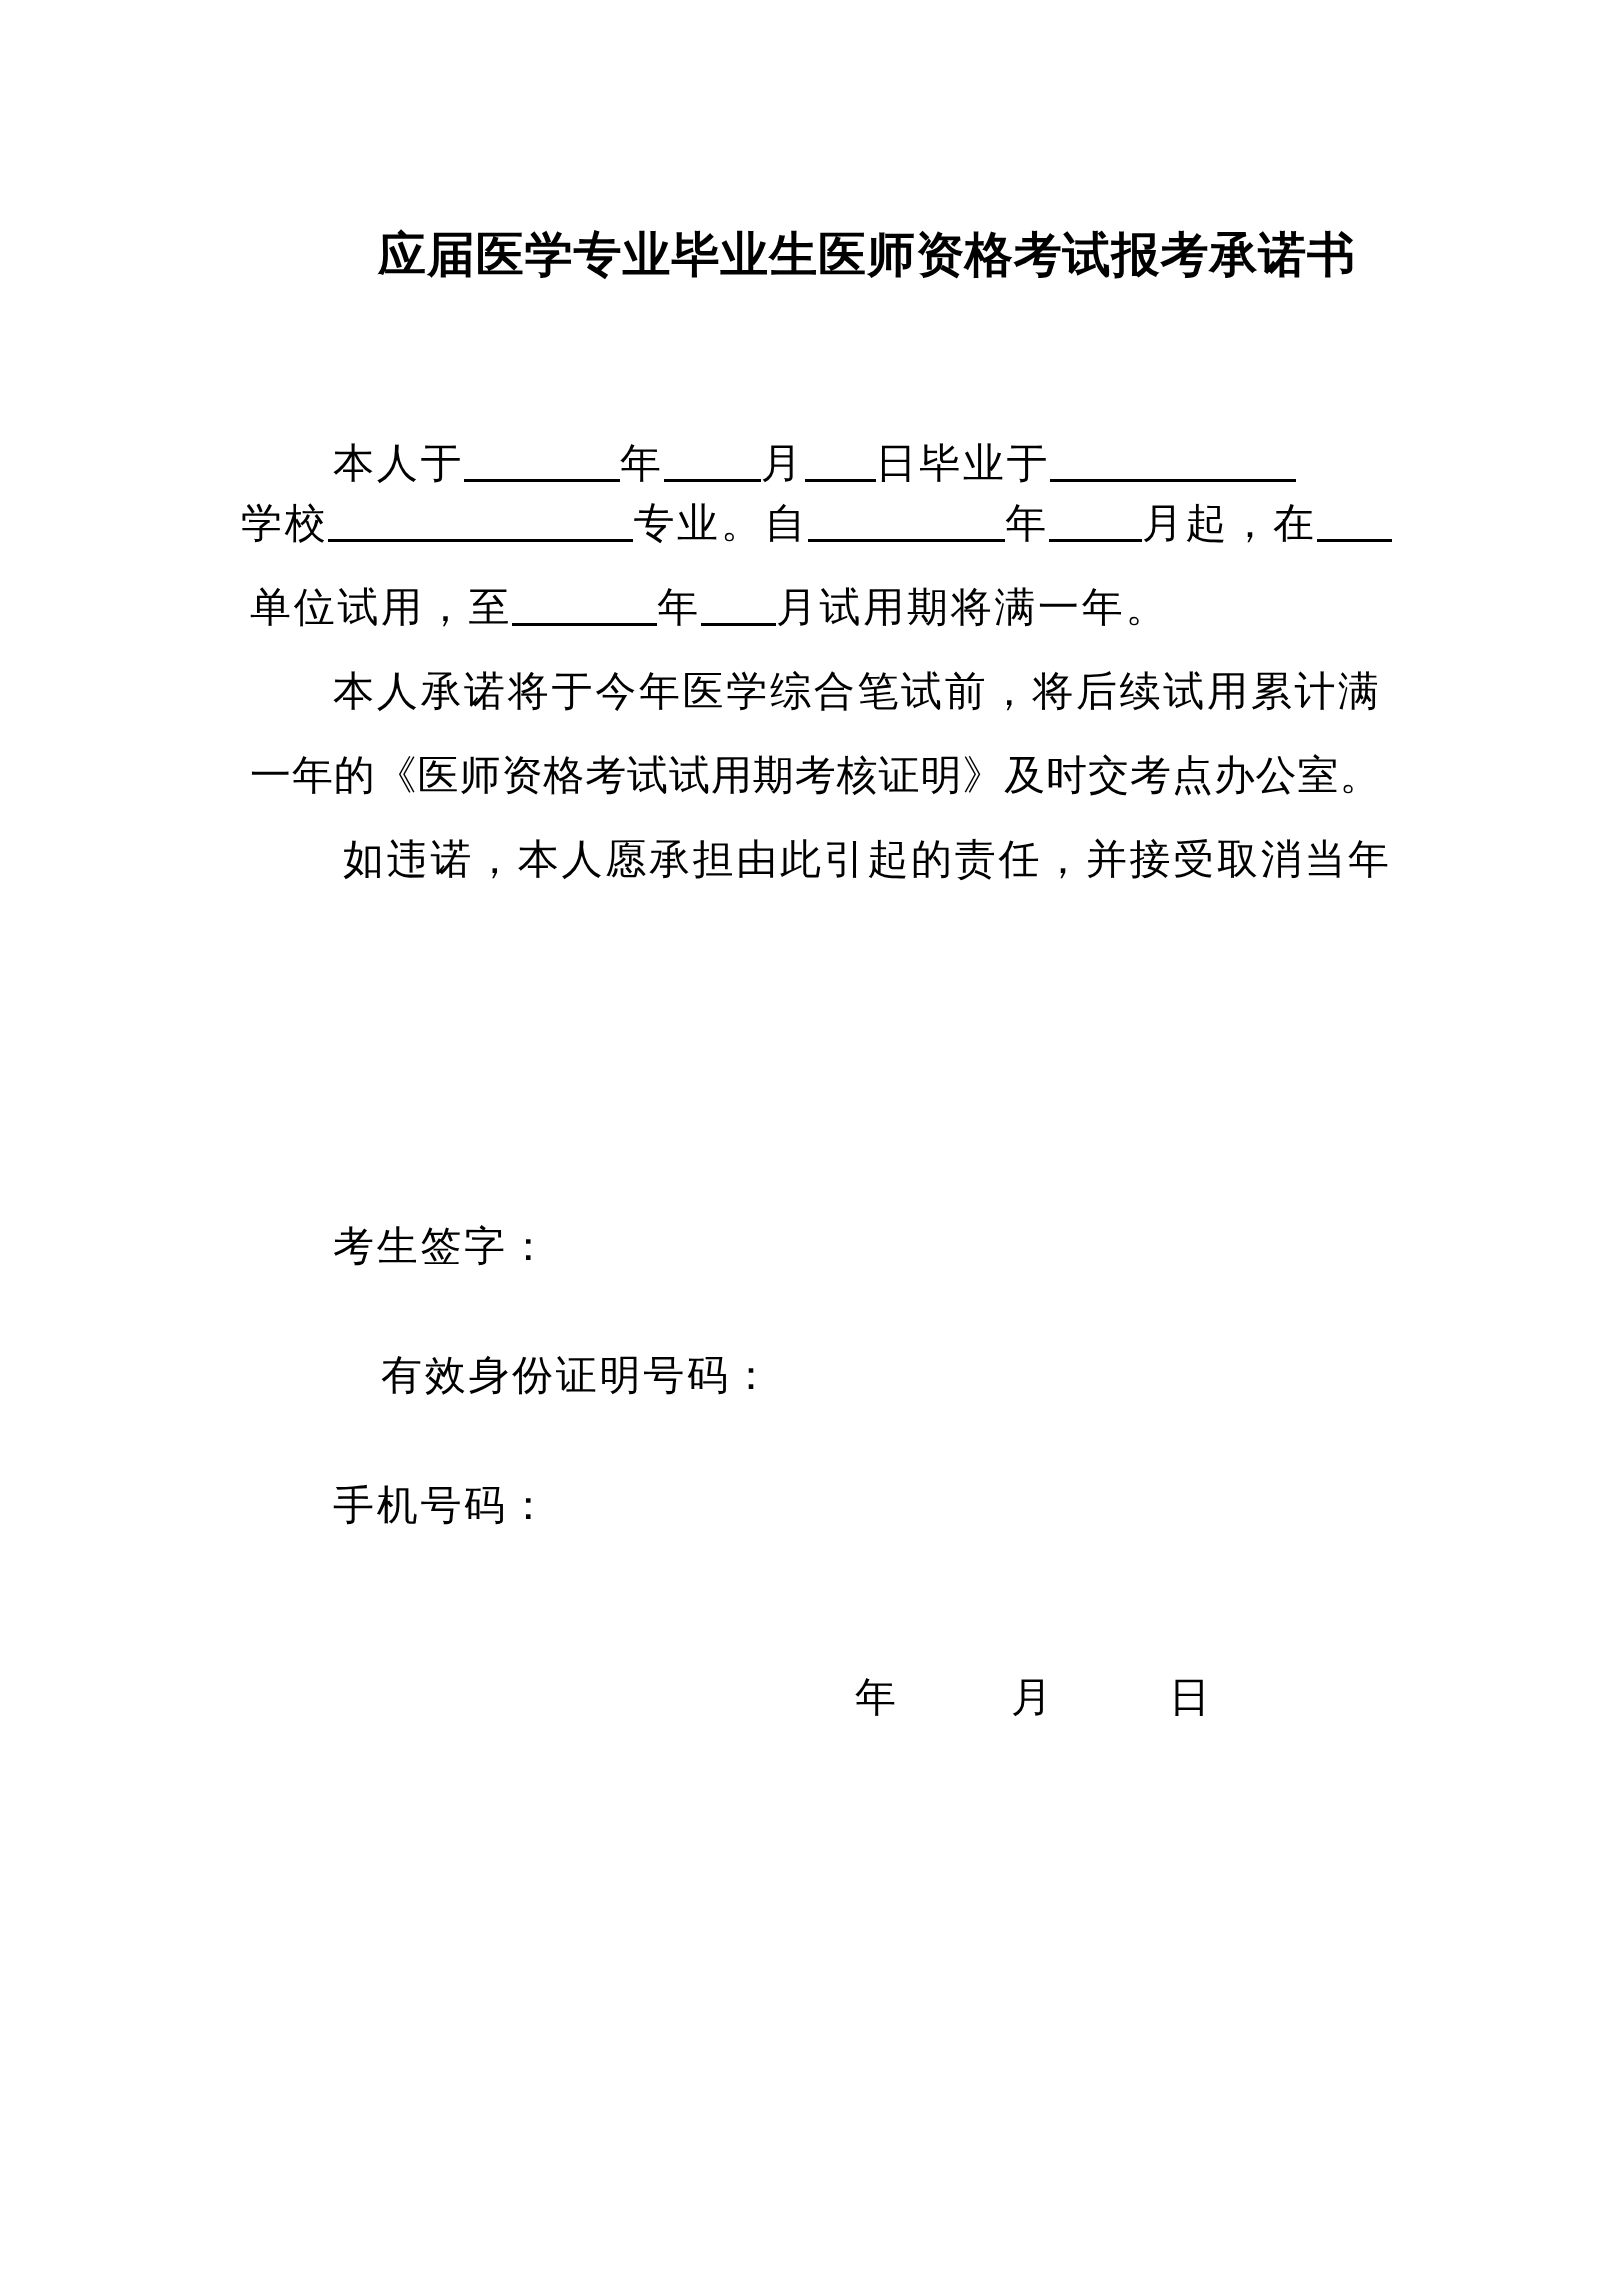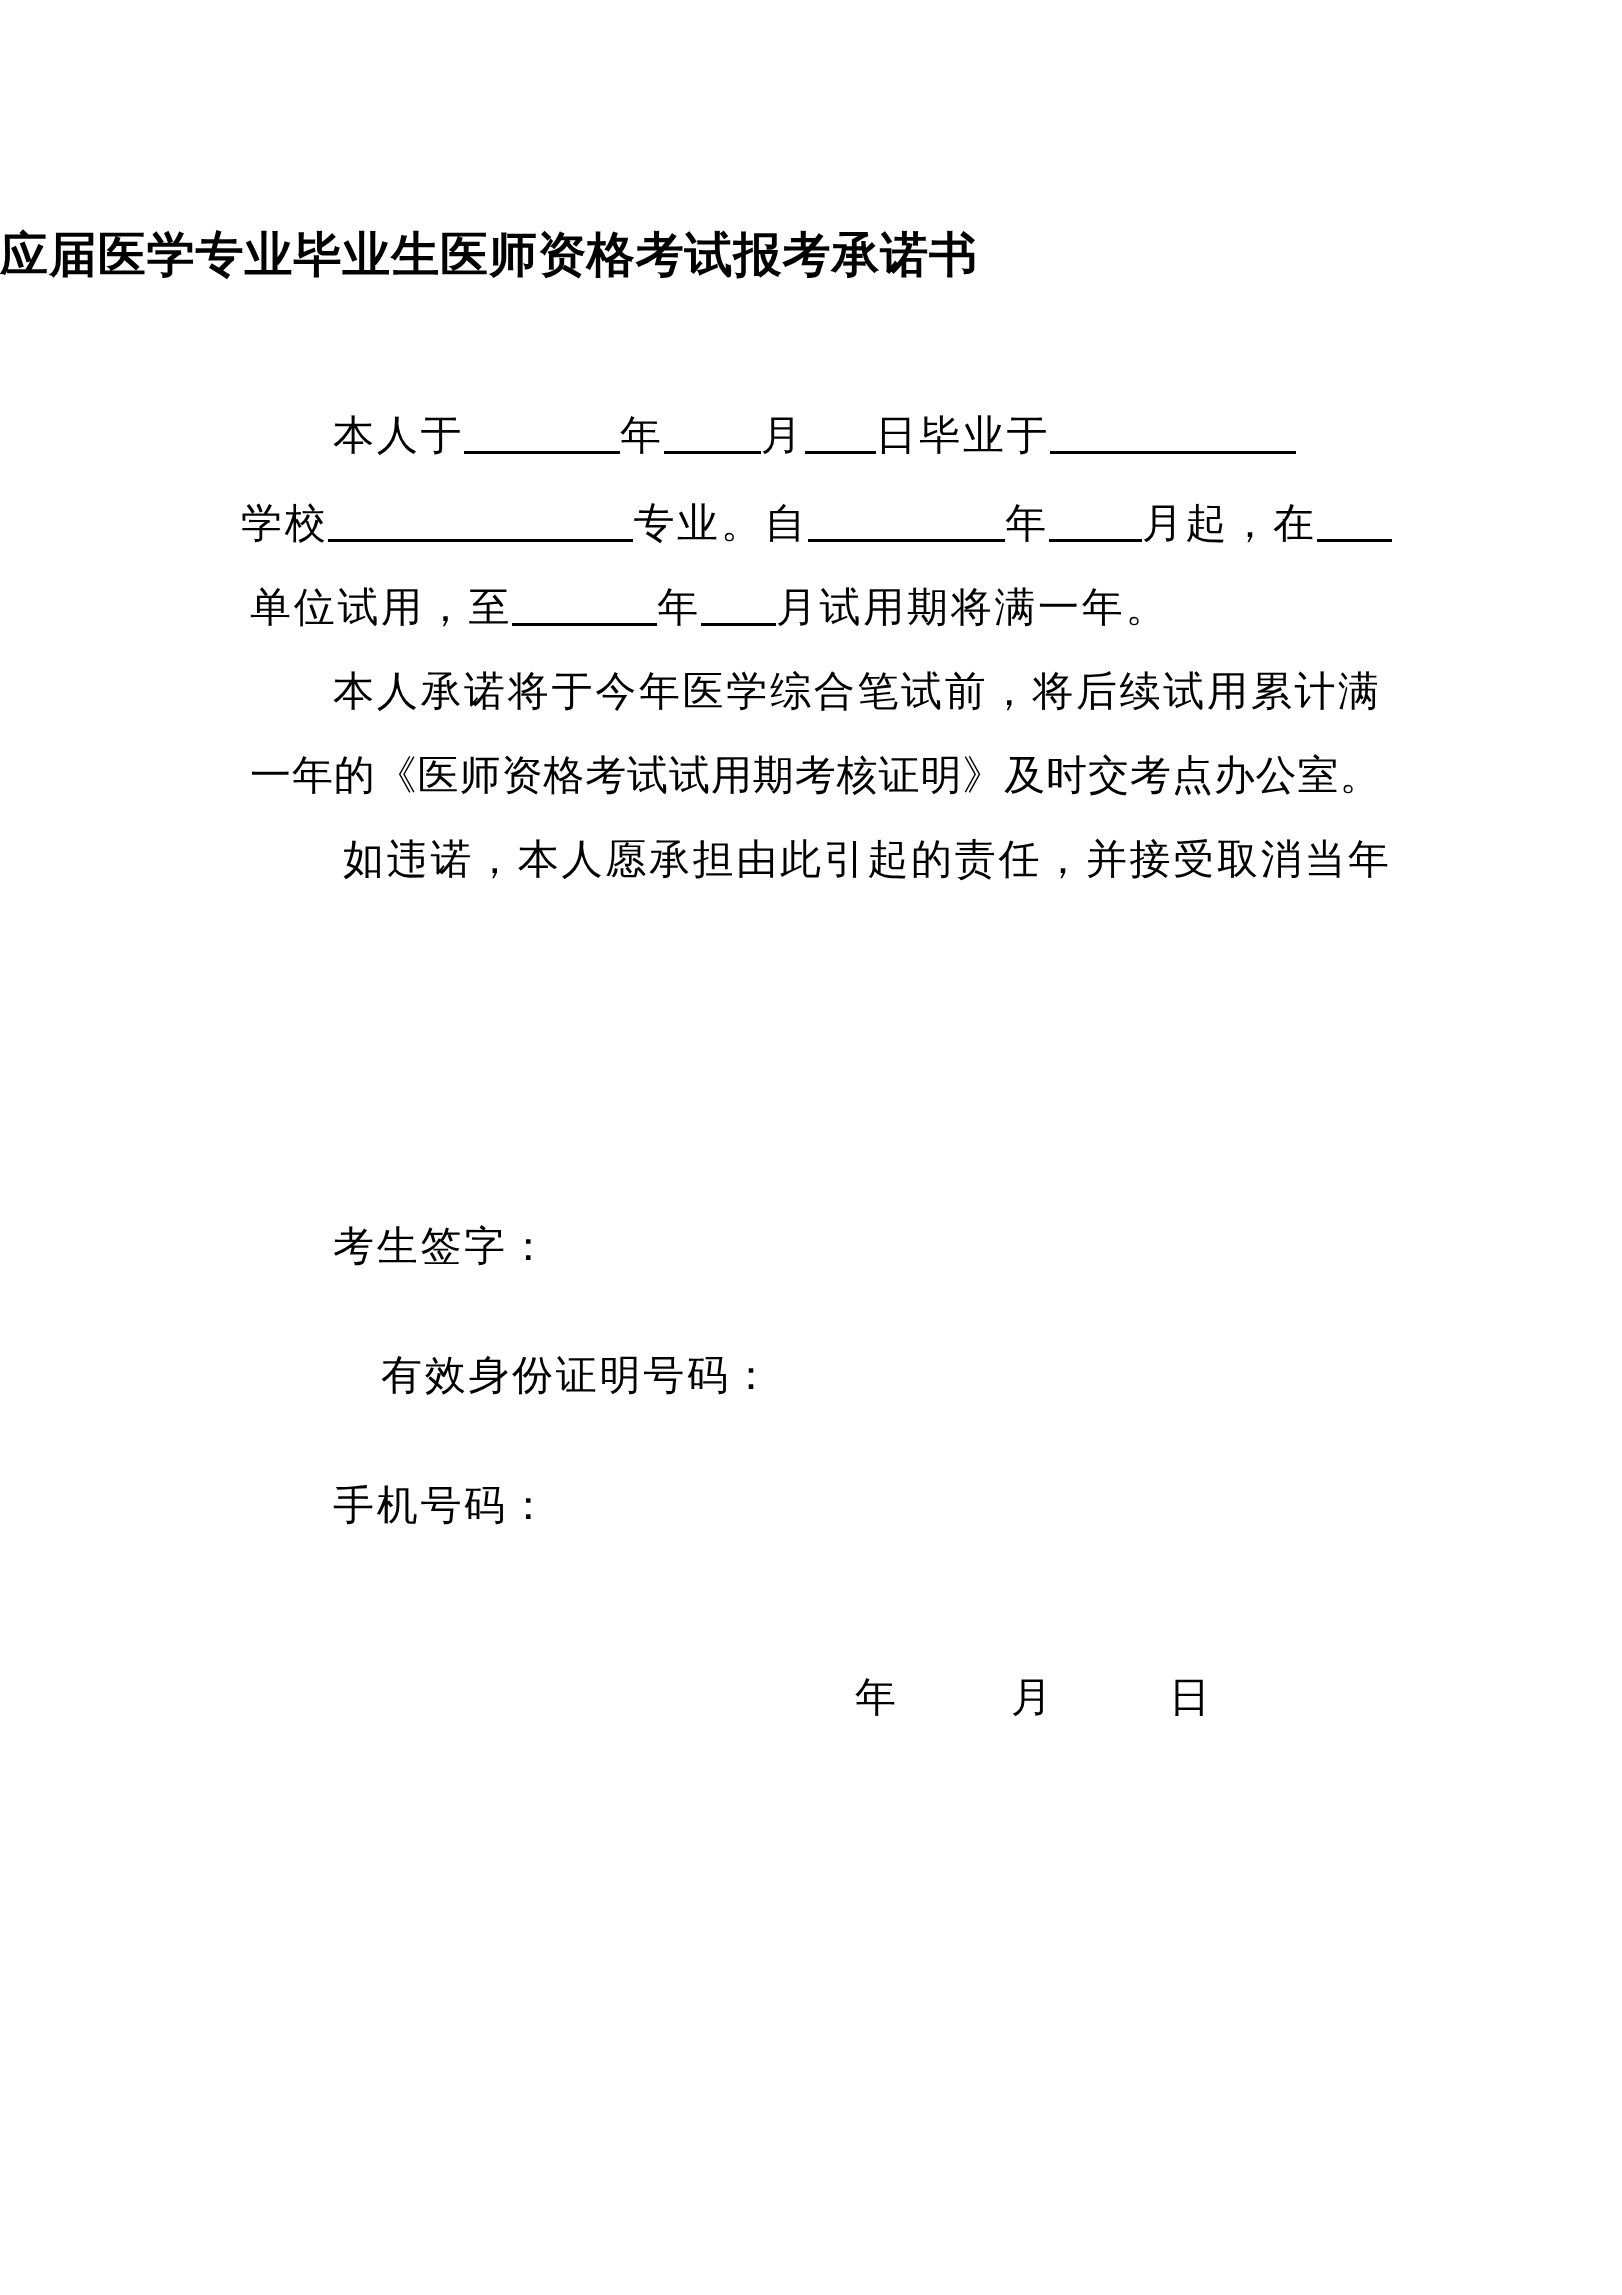--- a/index.html
+++ b/index.html
@@ -7,21 +7,21 @@
     position:relative;
     width:1623px;height:2295px;
     background:#ffffff;
     font-family:"Liberation Serif","DejaVu Serif",serif;
     color:#000;
     overflow:hidden;
   }
   .doc-title{
     position:absolute;
     left:0;top:226px;width:1356px;
-    text-align:left;
+    text-align:right;
     font-family:"Liberation Sans","DejaVu Sans",sans-serif;
     font-weight:700;
     font-size:48px;
     line-height:58px;
     letter-spacing:0.9px;
     white-space:nowrap;
   }
   .line{
     position:absolute;
     font-size:41px;
@@ -38,21 +38,21 @@
   }
   .datechar{position:absolute;font-size:41px;line-height:55px;}
 </style>
 </head>
 <body>
 
 <div class="page">
 
   <div class="doc-title">应届医学专业毕业生医师资格考试报考承诺书</div>
 
-  <div class="line" style="top:408px;left:333px;"><span>本人于</span><span class="blank" style="width:156px;"></span><span>年</span><span class="blank" style="width:97px;"></span><span>月</span><span class="blank" style="width:71px;"></span><span>日毕业于</span><span class="blank" style="width:246px;"></span></div>
+  <div class="line" style="top:436px;left:333px;"><span>本人于</span><span class="blank" style="width:156px;"></span><span>年</span><span class="blank" style="width:97px;"></span><span>月</span><span class="blank" style="width:71px;"></span><span>日毕业于</span><span class="blank" style="width:246px;"></span></div>
 
   <div class="line" style="top:496px;left:241px;"><span>学校</span><span class="blank" style="width:305px;"></span><span>专业。自</span><span class="blank" style="width:197px;"></span><span>年</span><span class="blank" style="width:93px;"></span><span>月起，在</span><span class="blank" style="width:75px;"></span></div>
 
   <div class="line" style="top:580px;left:250px;"><span>单位试用，至</span><span class="blank" style="width:145px;"></span><span>年</span><span class="blank" style="width:75px;"></span><span>月试用期将满一年。</span></div>
 
   <div class="line tight" style="top:748px;left:250px;">一年的《医师资格考试试用期考核证明》及时交考点办公室。</div>
   <div class="line" style="top:664px;left:333px;">本人承诺将于今年医学综合笔试前，将后续试用累计满</div>
 
   <div class="line" style="top:832px;left:315px;margin-left:28px;">如违诺，本人愿承担由此引起的责任，并接受取消当年</div>
 

